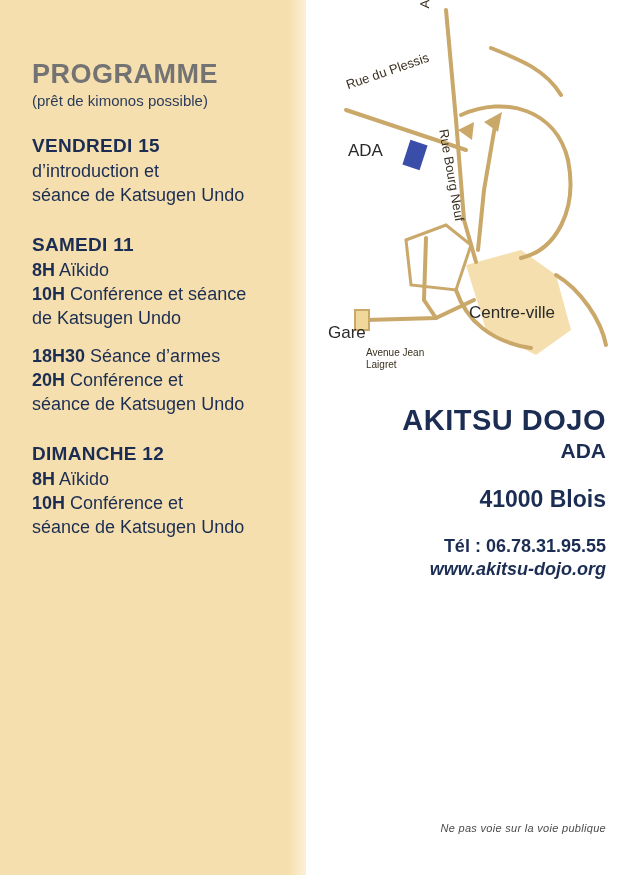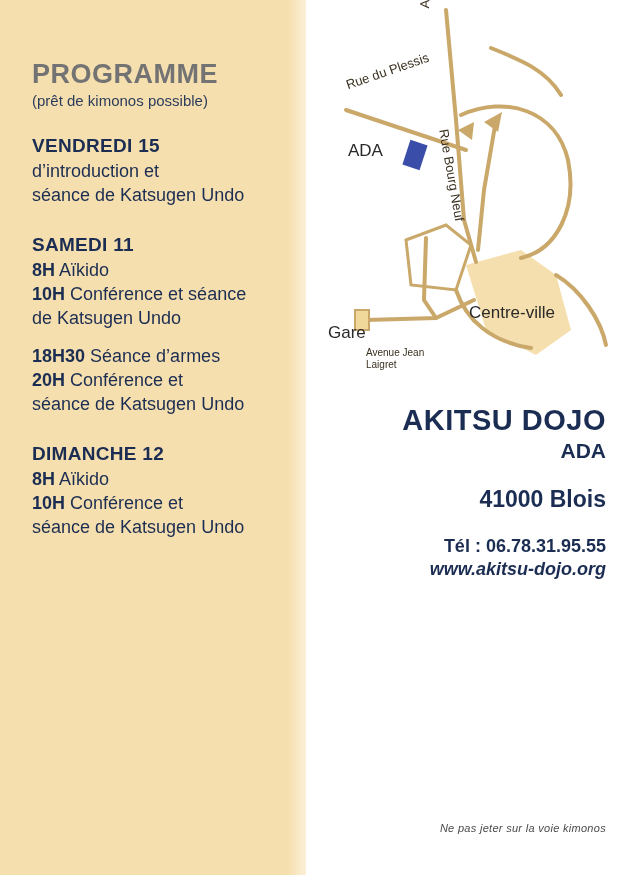--- a/index.html
+++ b/index.html
@@ -757,15 +757,15 @@
           <i></i>
           <i></i>
           <i></i>
           <i></i>
           <i></i>
           <i></i>
           <i></i>
         </div>
     </div>
 
-    <div class="footer-note">Ne pas jeter sur la voie kimonos</div>
+    <div class="footer-note">Ne pas voie sur la voie publique</div>
   </div>
 </div>
 
 </body></html>

